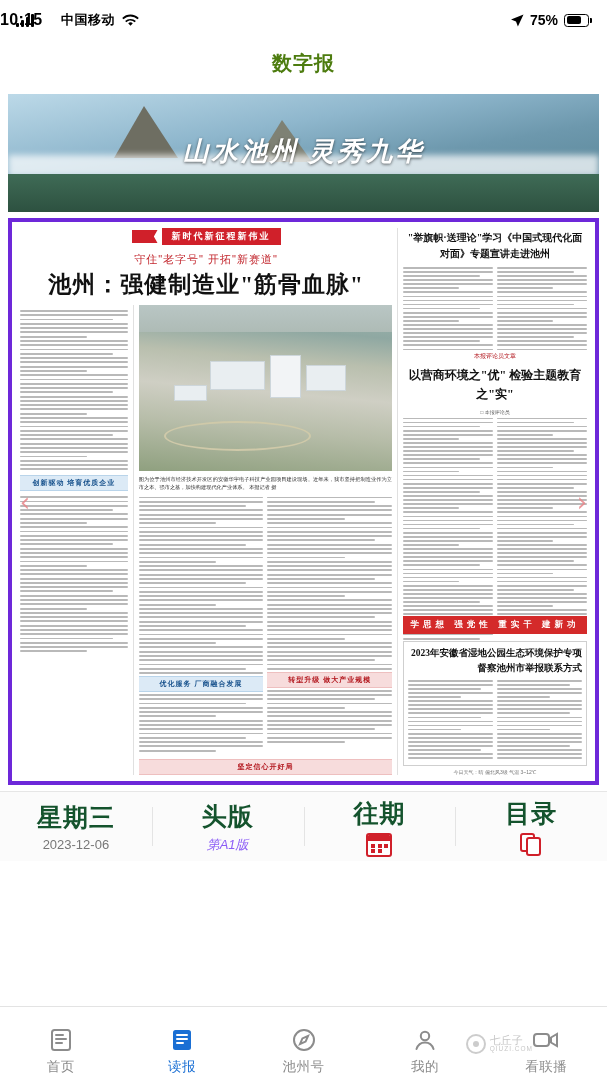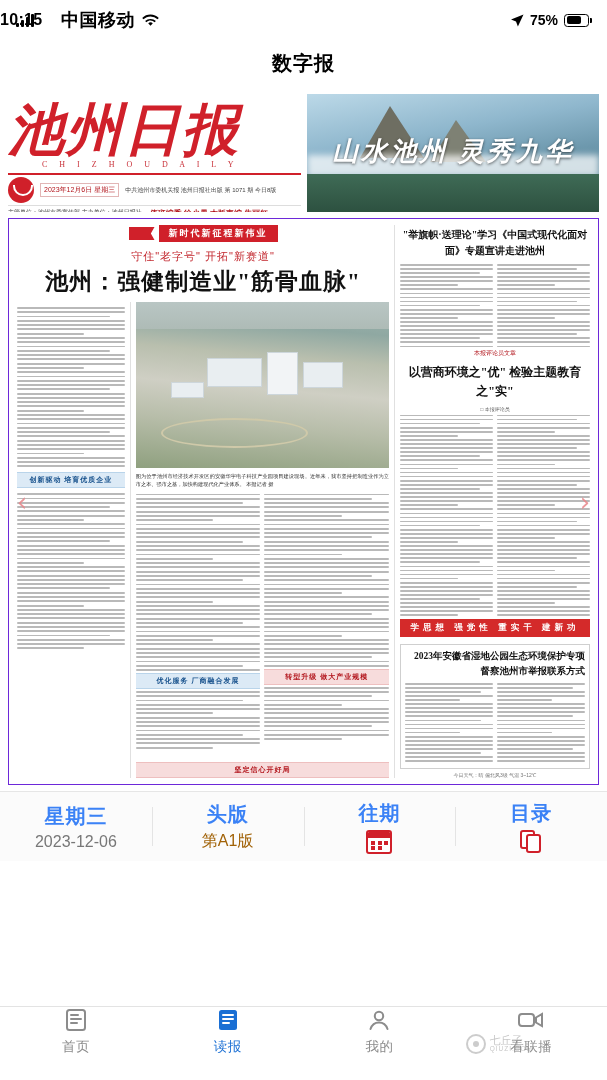--- a/index.html
+++ b/index.html
@@ -21,21 +21,21 @@
     background: #fff;
     position: relative;
   }
   .sb-left { display: flex; align-items: center; gap: 7px; }
   .sig { display: flex; align-items: flex-end; gap: 2px; height: 13px; }
   .sig i { display:block; width: 3px; background: #000; border-radius: 1px; }
   .sig i:nth-child(1){ height: 4px; }
   .sig i:nth-child(2){ height: 7px; }
   .sig i:nth-child(3){ height: 10px; }
   .sig i:nth-child(4){ height: 13px; }
-  .carrier { font-size: 18px; letter-spacing: .5px; padding-left: 20px; }
+  .carrier { font-size: 13px; letter-spacing: .5px; padding-left: 20px; }
   .wifi { width: 17px; height: 13px; position: relative; }
   .wifi svg { display:block; }
   .sb-center {
     position: absolute; left: 0; right: 0; text-align: left;
     font-size: 16px; font-weight: bold; letter-spacing: .3px;
   }
   .sb-right { margin-left: auto; display: flex; align-items: center; gap: 6px; }
   .loc svg { display: block; }
   .batt-txt { font-size: 14px; }
   .batt {
@@ -46,21 +46,21 @@
     content: ""; position: absolute; right: -3.6px; top: 3.6px;
     width: 2px; height: 5px; background: #000; border-radius: 0 1px 1px 0;
   }
   .batt > i { display: block; height: 100%; width: 75%; background: #000; border-radius: 2px; }
 
   
   .navbar {
     height: 46px; display: flex; align-items: center; justify-content: center;
     background: #fff;
   }
-  .nav-title { font-size: 20px; font-weight: bold; color: #000000; letter-spacing: 1px; }
+  .nav-title { font-size: 20px; font-weight: bold; color: #4d7c0f; letter-spacing: 1px; }
 
   
   .masthead-wrap {
     padding: 8px 8px 0 8px;
     background: #fff;
   }
   .masthead {
     display: flex; gap: 6px; align-items: stretch;
     height: 118px;
   }
@@ -146,21 +146,21 @@
     text-shadow: 0 1px 3px rgba(0,0,0,.6);
     letter-spacing: 3px; font-style: italic;
   }
 
   
   .paper-stage {
     position: relative;
     margin: 6px 8px 0 8px;
     height: 567px;
     background: #fff;
-    border: 1px solid #6d28d9;
+    border: 4px solid #6d28d9;
     overflow: hidden;
   }
   .page {
     position: absolute; inset: 0;
     display: flex; gap: 5px;
     padding: 6px 8px;
     background: #fff;
   }
   .col-main { flex: 0 0 372px; display: flex; flex-direction: column; }
   .col-side { flex: 1; display: flex; flex-direction: column; }
@@ -286,23 +286,23 @@
   }
   .tb-item {
     flex: 1; height: 100%;
     display: flex; flex-direction: column; align-items: center; justify-content: center;
     gap: 3px; position: relative;
   }
   .tb-item + .tb-item::before {
     content: ""; position: absolute; left: 0; top: 15px; bottom: 15px;
     width: 1px; background: #e4e4e4;
   }
-  .tb-top { font-size: 20px; font-weight: bold; color: #3b82f6; letter-spacing: 1px; }
-  .tb-sub { font-size: 16px; color: #777; }
-  .tb-sub.dark { color: #a16207; }
+  .tb-top { font-size: 25px; font-weight: bold; color: #14532d; letter-spacing: 1px; }
+  .tb-sub { font-size: 13px; color: #777; }
+  .tb-sub.dark { color: #8b5cf6; font-style: italic; }
 
   .img-icon {
     width: 26px; height: 22px; border: 2px solid #d0202a; border-radius: 4px;
     position: relative; background: #fff;
   }
   .img-icon::before {
     content: ""; position: absolute; left: 3px; bottom: 3px;
     width: 0; height: 0; border-left: 6px solid transparent;
     border-right: 6px solid transparent; border-bottom: 9px solid #d0202a;
   }
@@ -334,21 +334,21 @@
       linear-gradient(#d0202a,#d0202a) 13px 0/4px 4px no-repeat,
       linear-gradient(#d0202a,#d0202a) 0 5px/4px 4px no-repeat,
       linear-gradient(#d0202a,#d0202a) 7px 5px/4px 4px no-repeat;
   }
 
   
   .tabbar {
     position: absolute; left: 0; right: 0; bottom: 0;
     height: 74px; background: #fff;
     border-top: 1px solid #e3e3e3;
-    display: flex; align-items: flex-start; padding-top: 0;
+    display: flex; align-items: flex-start; padding-top: 20px;
   }
   .tab {
     flex: 1; display: flex; flex-direction: column; align-items: center; gap: 5px;
     color: #8c8c8c; font-size: 13px;
   }
   .tab.active { color: #1a6fd4; }
   .tab svg { display: block; }
   .tab-label { font-size: 13.5px; letter-spacing: .5px; }
 
   .watermark {
@@ -398,36 +398,20 @@
       </span>
   </div>
 </div>
 
 <div class="navbar">
   <div class="nav-title">数字报</div>
 </div>
 
 <div class="masthead-wrap">
   <div class="masthead">
-    <div class="mast-left">
-      <div class="mast-title">池州日报</div>
-      <div class="mast-pinyin">C H I Z H O U   D A I L Y</div>
-      <div class="mast-rule"></div>
-      <div class="mast-meta">
-        <span class="mast-logo"></span>
-        <span class="mast-date">2023年12月6日 星期三</span>
-        <span class="mast-issue">中共池州市委机关报 池州日报社出版  第 1071 期
-今日8版</span>
-      </div>
-      <div class="mast-bottom">
-        <span>主管单位：池州市委宣传部
-主办单位：池州日报社</span>
-        <span class="hl">值班编委  徐少愚  本版责编  朱丽红</span>
-      </div>
-    </div>
     <div class="mast-right">
       <div class="mr-mount"></div>
       <div class="mr-mount2"></div>
       <div class="mr-cloud"></div>
       <div class="mr-fg"></div>
       <div class="mr-text">山水池州 灵秀九华</div>
     </div>
   </div>
 </div>
 
@@ -950,20 +934,27 @@
   </div>
   <div class="tab active">
     <svg width="26" height="26" viewBox="0 0 26 26">
       <rect x="4" y="3" width="18" height="20" rx="2.5" fill="#1a6fd4"></rect>
       <path d="M8 8h10M8 12h10M8 16h6" stroke="#fff" stroke-width="2" stroke-linecap="round"></path>
     </svg>
     <span class="tab-label">读报</span>
   </div>
   <div class="tab">
     <svg width="26" height="26" viewBox="0 0 26 26">
+      <circle cx="13" cy="13" r="10" fill="none" stroke="#8c8c8c" stroke-width="2"></circle>
+      <path d="M17 9l-2.4 5.6L9 17l2.4-5.6z" fill="none" stroke="#8c8c8c" stroke-width="2"></path>
+    </svg>
+    <span class="tab-label">池州号</span>
+  </div>
+  <div class="tab">
+    <svg width="26" height="26" viewBox="0 0 26 26">
       <circle cx="13" cy="9" r="4.2" fill="none" stroke="#8c8c8c" stroke-width="2"></circle>
       <path d="M4.5 22c1.5-4.5 5-6.5 8.5-6.5s7 2 8.5 6.5" fill="none" stroke="#8c8c8c" stroke-width="2" stroke-linecap="round"></path>
     </svg>
     <span class="tab-label">我的</span>
   </div>
   <div class="tab">
     <svg width="30" height="26" viewBox="0 0 30 26">
       <rect x="3" y="7" width="15" height="12" rx="3" fill="none" stroke="#8c8c8c" stroke-width="2"></rect>
       <path d="M20 10.5 26 7v12l-6-3.5z" fill="none" stroke="#8c8c8c" stroke-width="2"></path>
     </svg>

